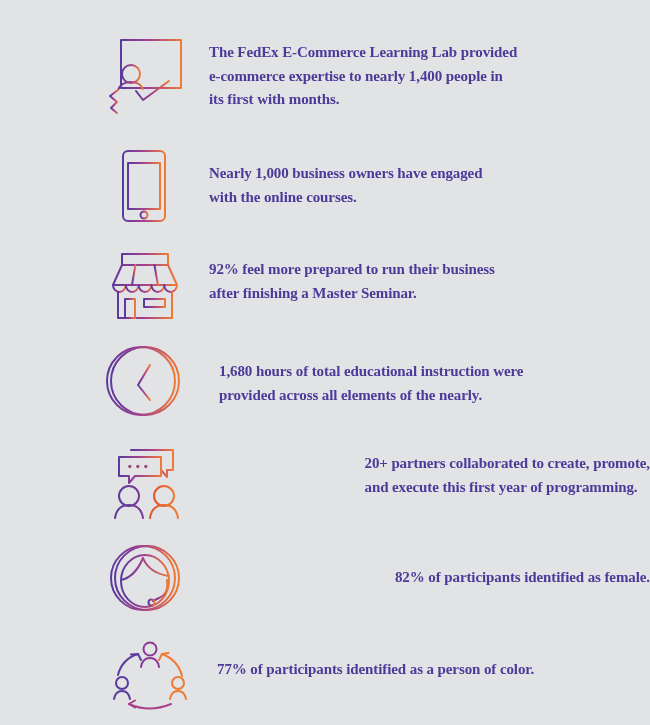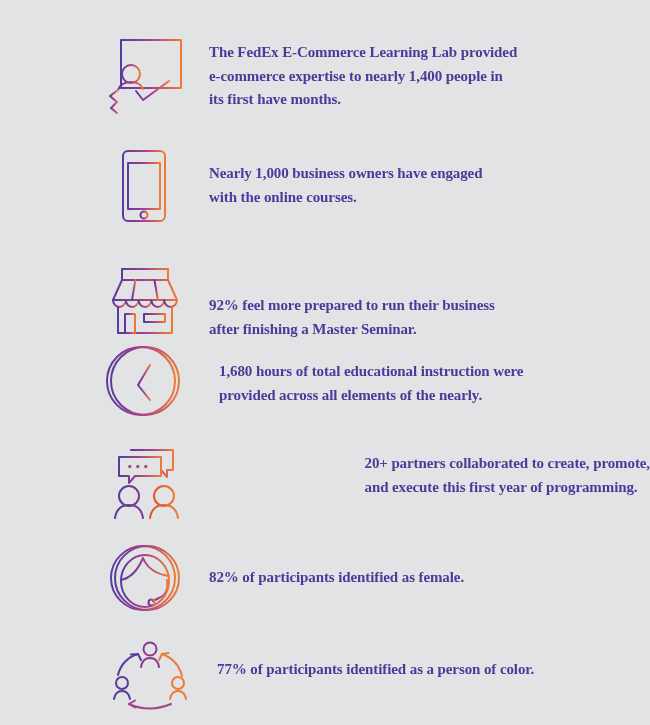--- a/index.html
+++ b/index.html
@@ -54,24 +54,24 @@
     font-family: Liberation Serif, serif;
   }
   .stat-text .line {
     display: block;
     white-space: nowrap;
   }
 
   
   .row-0 { height: 112px; }
   .row-1 { height: 100px; }
-  .row-2 { height: 95px; align-items: flex-end; }
+  .row-2 { height: 95px; }
   .row-3 { height: 99px; gap: 10px; }
   .row-4 { height: 100px; justify-content: space-between; }
-  .row-5 { height: 95px; }
+  .row-5 { height: 95px; justify-content: space-between; }
   .row-6 { height: 90px; }
 
   .row-0 .stat-text { padding-top: 7px; }
   .row-1 .stat-text { padding-top: 16px; }
   .row-2 .stat-text { padding-top: 12px; }
   .row-3 .stat-text { padding-top: 19px; }
   .row-4 .stat-text { padding-top: 12px; }
   .row-5 .stat-text { padding-top: 26px; }
   .row-6 .stat-text { padding-top: 23px; }
 
@@ -119,21 +119,21 @@
         <circle cx="26" cy="40" r="9"></circle>
         <path d="M13 56 q3 -8 13 -8 q9 0 12 7"></path>
         <path d="M13 56 l-8 6 l7 6 l-6 6 l6 5"></path>
         <line x1="26" y1="58" x2="26" y2="80"></line>
         <path d="M31 57 l7 9 l26 -19"></path>
       </svg>
     </div>
     <div class="stat-text">
       <span class="line">The FedEx E-Commerce Learning Lab provided</span>
       <span class="line">e-commerce expertise to nearly 1,400 people in</span>
-      <span class="line">its first have months.</span>
+      <span class="line">its first with months.</span>
     </div>
   </div>
 
   <div class="stat-row row-1">
     <div class="stat-icon">
       <svg width="80" height="80" viewBox="0 0 80 80" fill="none" stroke="url(#g1)" stroke-width="2" stroke-linecap="round" stroke-linejoin="round">
         <rect x="18" y="5" width="42" height="70" rx="5"></rect>
         <rect x="23" y="17" width="32" height="46"></rect>
         <line x1="34" y1="11" x2="44" y2="11" stroke-width="3"></line>
         <circle cx="39" cy="69" r="3.5"></circle>

